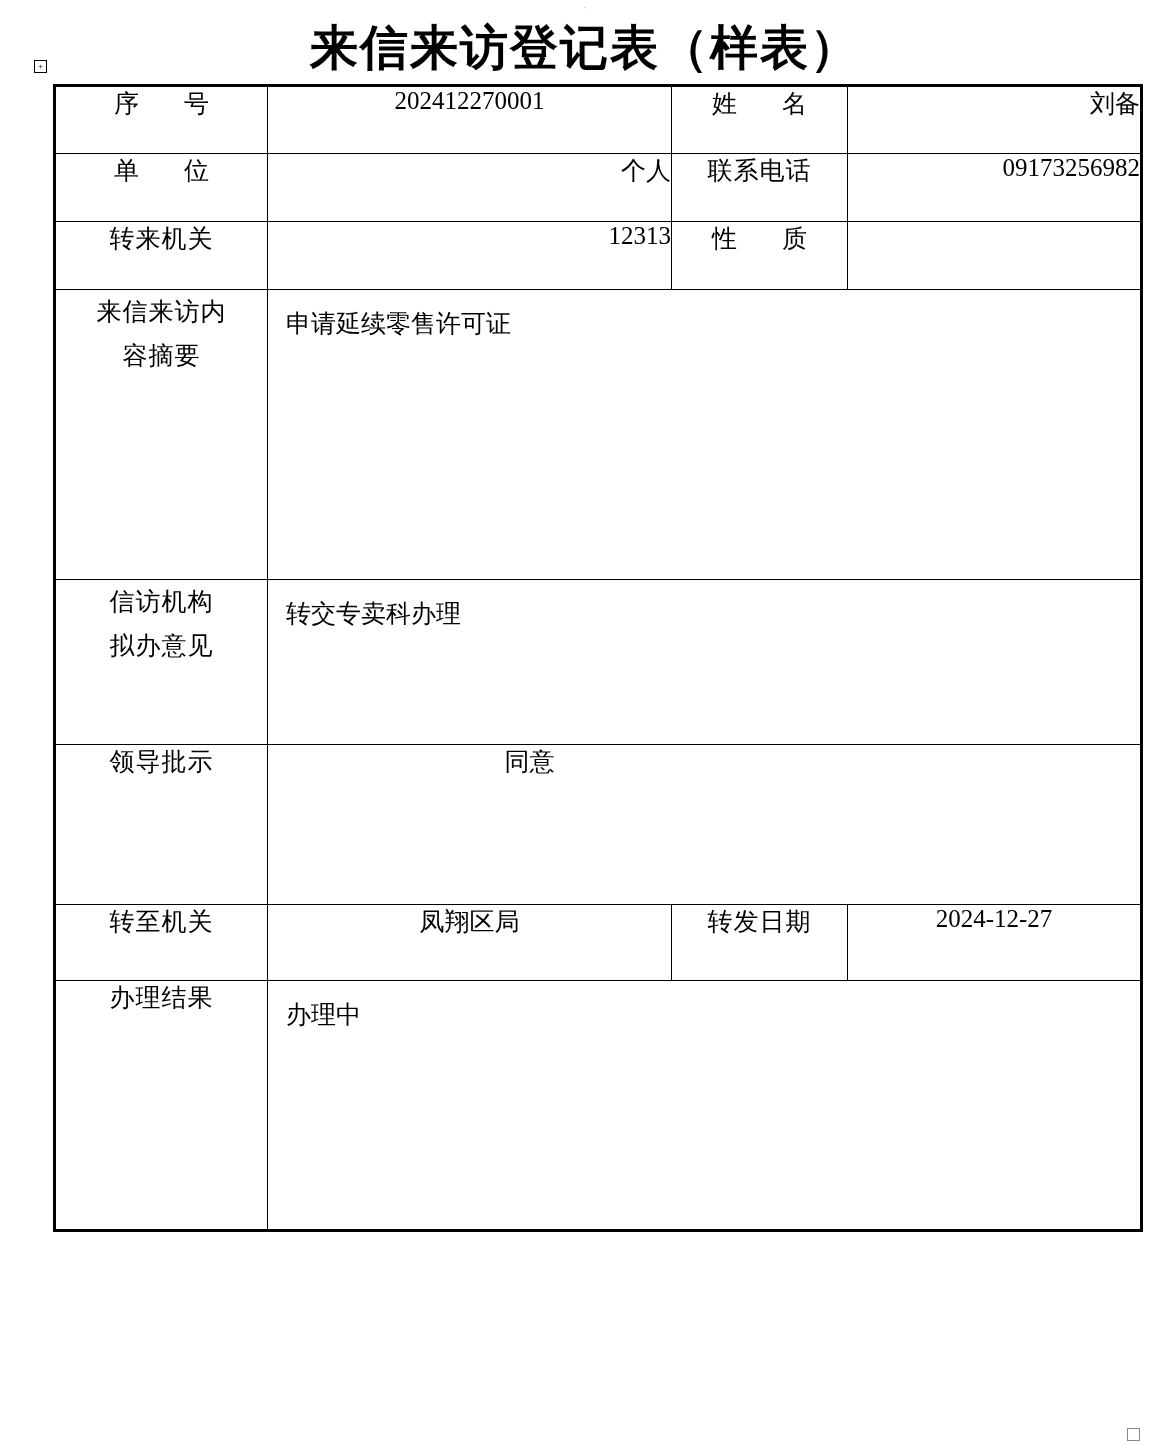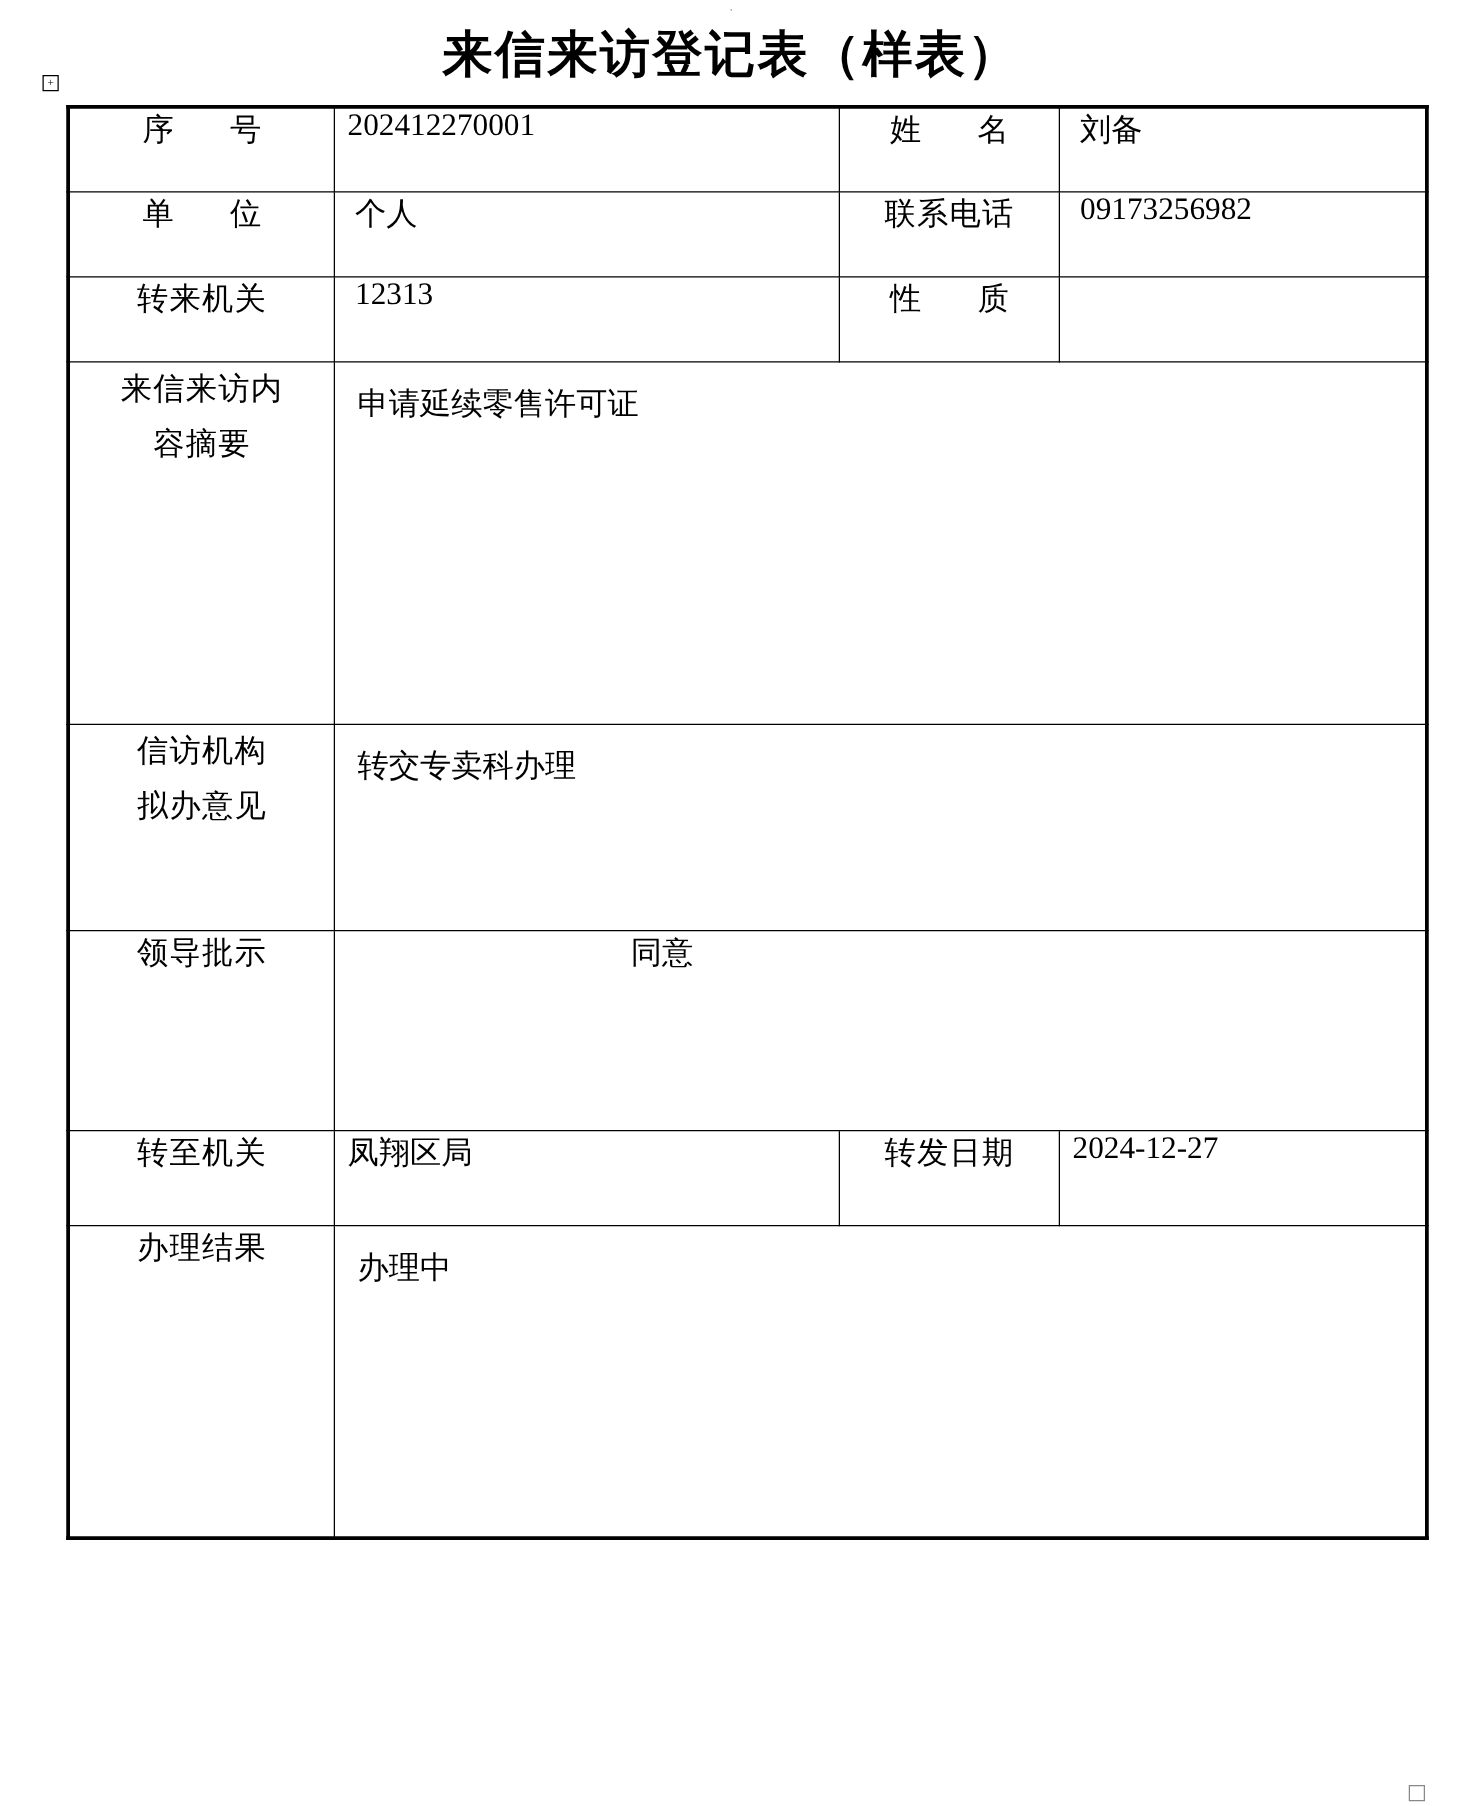--- a/index.html
+++ b/index.html
@@ -38,21 +38,21 @@
   }
   .corner-tl { left: 34px; top: 60px; }
   .corner-br { left: 1127px; top: 1428px; border: 1px solid #888; }
 
   .doc-title {
     position: absolute;
     left: 0;
     top: 16px;
     width: 1170px;
     text-align: center;
-    font-size: 40px;
+    font-size: 48px;
     font-weight: bold;
     letter-spacing: 2px;
     font-family: "Liberation Serif", "DejaVu Serif", serif;
   }
 
   table.form {
     position: absolute;
     left: 53px;
     top: 84px;
     width: 1087px;
@@ -79,26 +79,26 @@
     letter-spacing: 1px;
     white-space: nowrap;
   }
   .lbl-wide {
     letter-spacing: 10px;
     padding-left: 22px;
   }
   .val {
     display: block;
     padding: 0 0 0 16px;
-    text-align: left;
+    text-align: right;
     white-space: nowrap;
   }
   .val-c {
     display: block;
-    text-align: left;
+    text-align: center;
     padding: 0 10px;
   }
 
   .h-row { height: 68px; }
   .cell-mid { vertical-align: middle; }
 
   .tall-label {
     display: block;
     padding: 0 12px;
     text-align: center;

